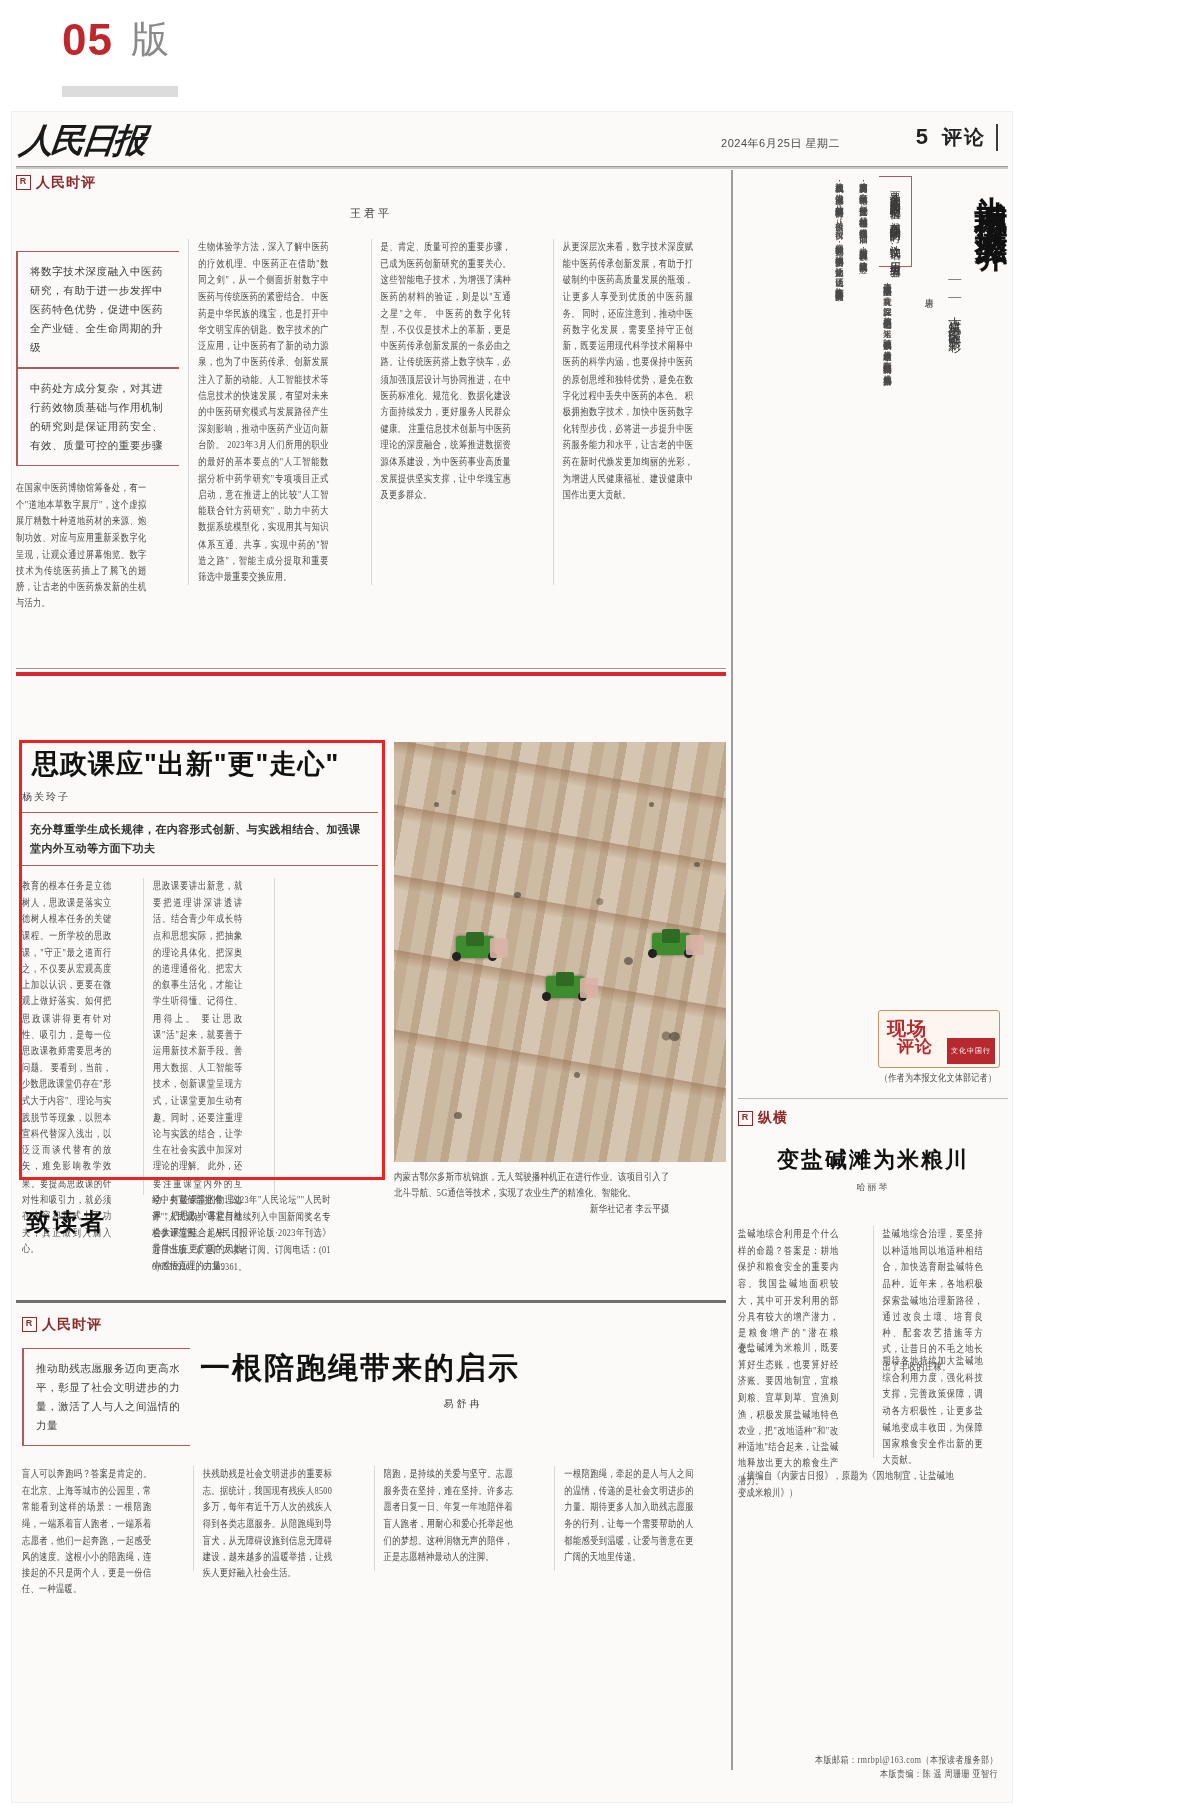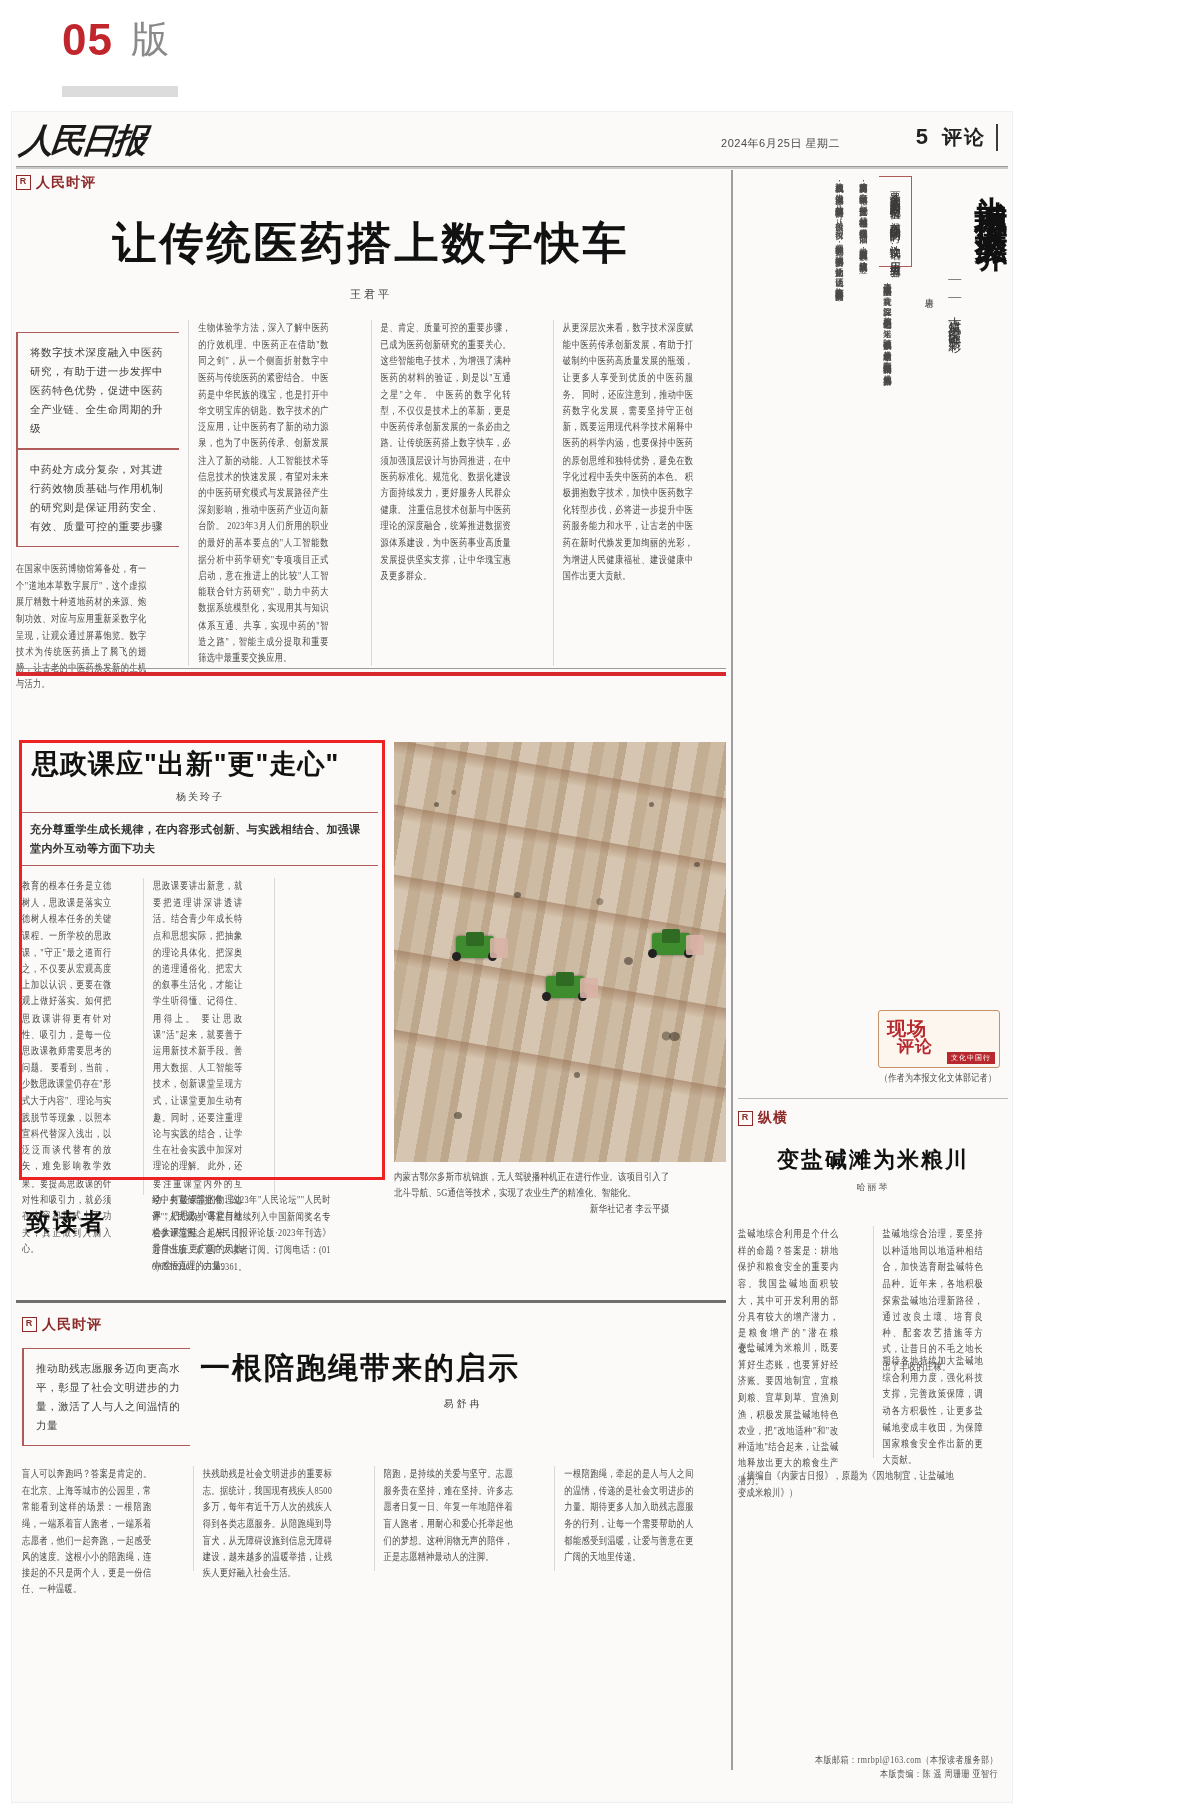--- a/index.html
+++ b/index.html
@@ -218,21 +218,21 @@
     font-size: 27px;
     font-weight: 700;
     letter-spacing: 1px;
     color: #111;
     text-align: left;
     padding-left: 10px;
   }
   .sz-byline {
     font-size: 10px;
     color: #444;
-    text-align: center;
+    text-align: left;
     letter-spacing: 2px;
     margin: 8px 0 8px 0;
   }
   .sz-deck {
     border-top: 1.2px solid #b05a5a;
     border-bottom: 1.2px solid #b05a5a;
     padding: 7px 8px;
     font-size: 11px;
     line-height: 19px;
     color: #333;
@@ -393,21 +393,21 @@
     font-size: 17px; font-weight: 700;
     color: #b8292f;
     letter-spacing: 1px;
   }
   .stamp .t3 {
     position: absolute;
     right: 4px; bottom: 3px;
     font-size: 7px;
     color: #fff;
     background: #b8292f;
-    padding: 1px 4px;
+    padding: 8px 4px;
     letter-spacing: 1px;
   }
 
   .hr-heavy { height: 3px; background: #6f6f6f; }
   .hr-light { height: 1px; background: #b9b9b9; }
 
   .midhead {
     text-align: left;
     font-family: "Liberation Sans", sans-serif;
     font-size: 30px;
@@ -476,21 +476,20 @@
 
   <div class="left-region">
 
     
     <div class="rbadge">
       <span class="sq">R</span>
       <span>人民时评</span>
     </div>
 
     
-    <div class="lead-head">让传统医药搭上数字快车</div>
     <div class="lead-byline">王君平</div>
 
     
     <div class="colwrap" style="margin-top:18px;">
       <div class="col" style="max-width:168px;">
         <div class="pull-quote" style="margin-top:12px;">将数字技术深度融入中医药研究，有助于进一步发挥中医药特色优势，促进中医药全产业链、全生命周期的升级</div>
         <div class="pull-quote">中药处方成分复杂，对其进行药效物质基础与作用机制的研究则是保证用药安全、有效、质量可控的重要步骤</div>
         <div class="bodytext" style="margin-top:14px;width:80%;">在国家中医药博物馆筹备处，有一个"道地本草数字展厅"，这个虚拟展厅精数十种道地药材的来源、炮制功效、对应与应用重新采数字化呈现，让观众通过屏幕饱览。数字技术为传统医药插上了腾飞的翅膀，让古老的中医药焕发新的生机与活力。</div>
       </div>
       <div class="col-rule"></div>

